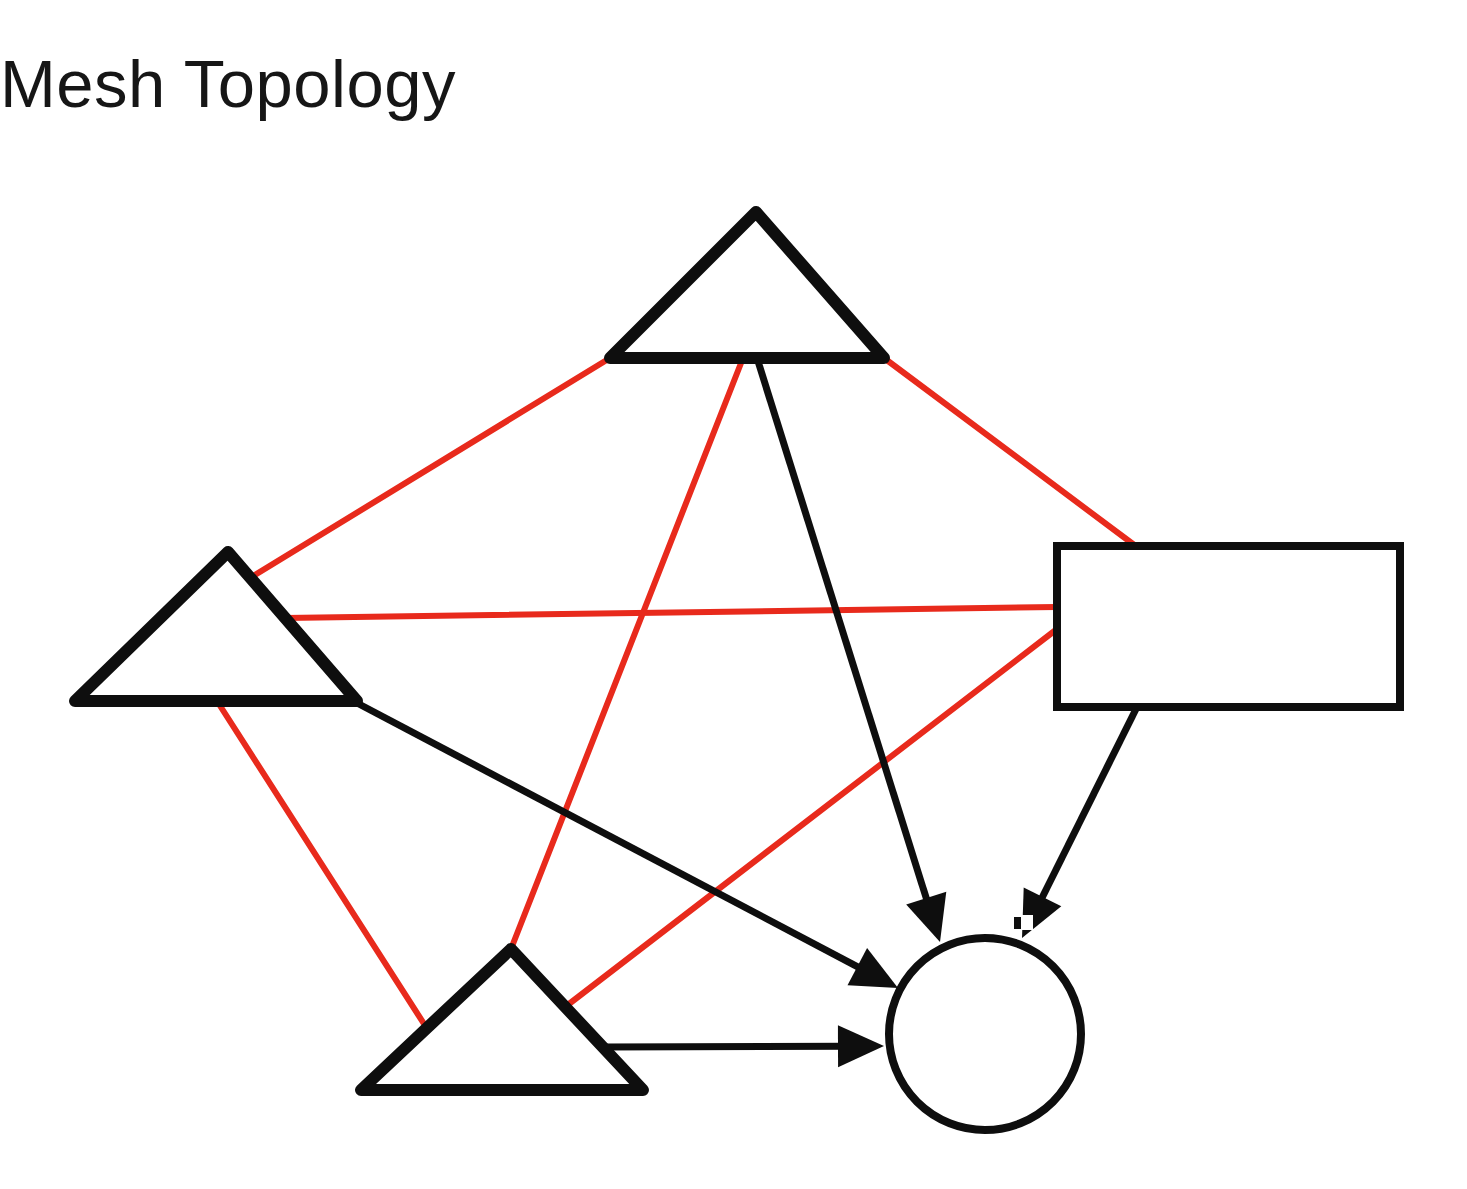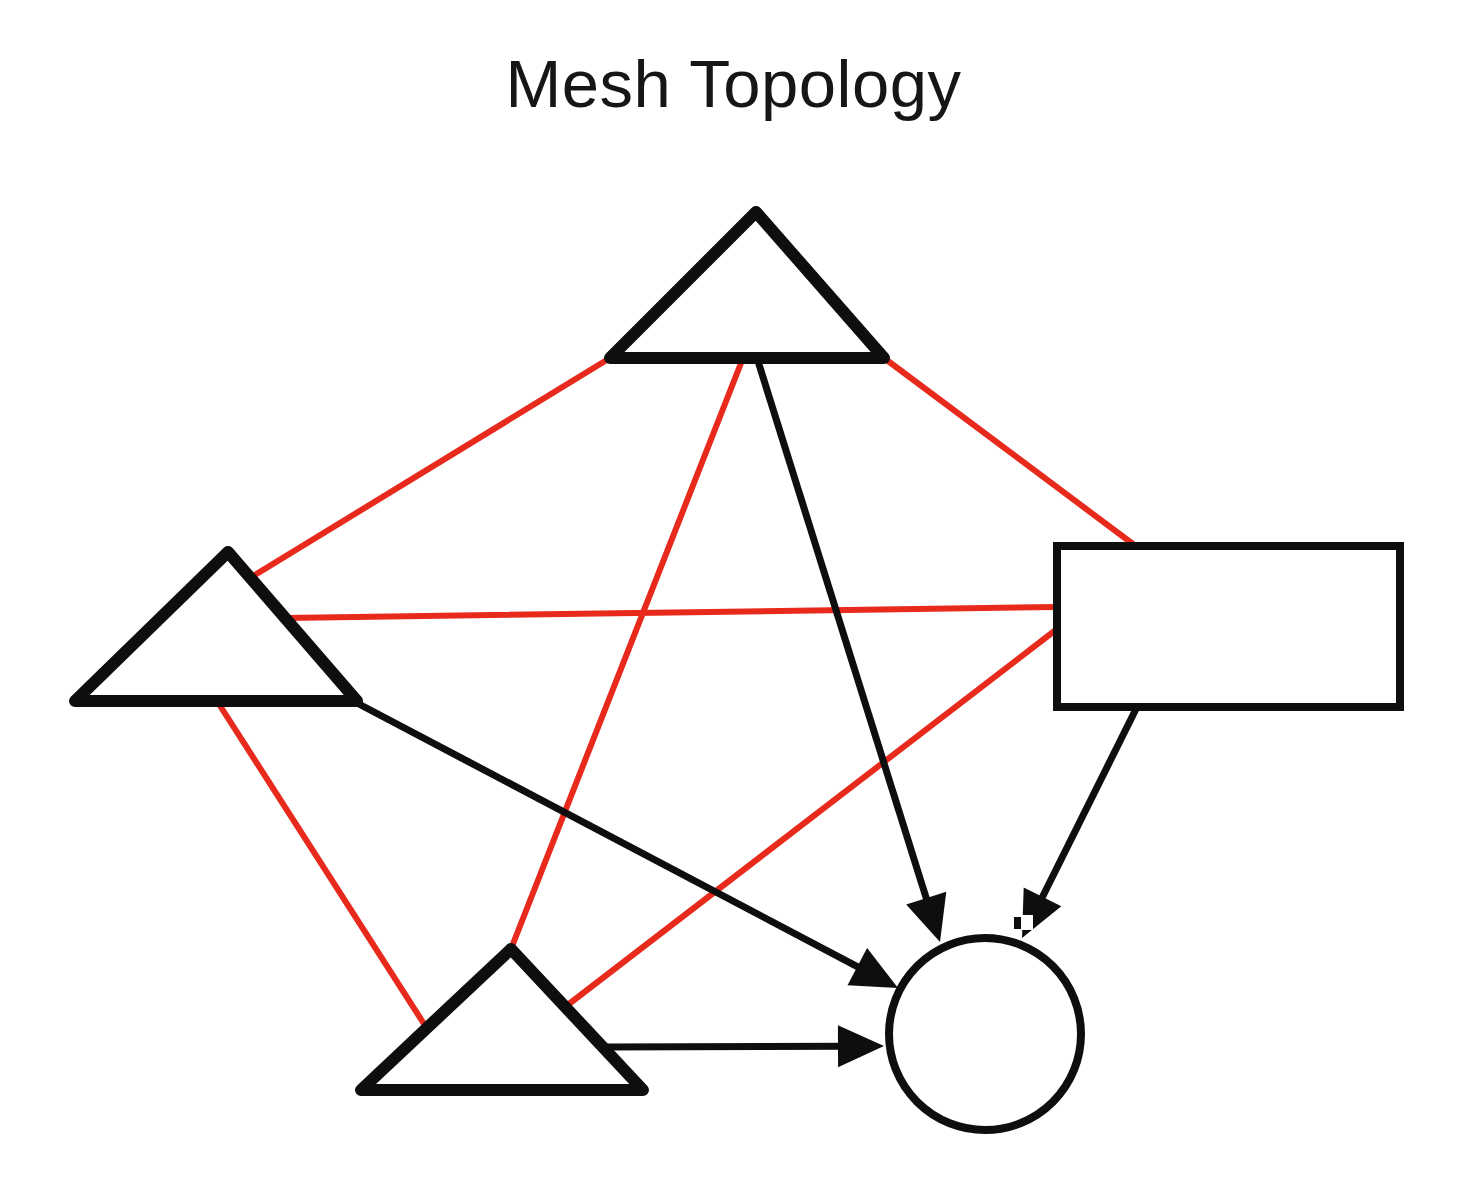--- a/index.html
+++ b/index.html
@@ -13,21 +13,21 @@
     height: 1189px;
     background: #ffffff;
     overflow: hidden;
     font-family: "Liberation Sans", sans-serif;
   }
   .title {
     position: absolute;
     top: 50px;
     left: 0;
     width: 100%;
-    text-align: center;
+    text-align: left;
     font-size: 67px;
     font-weight: 400;
     letter-spacing: 0.5px;
     color: #161616;
     line-height: 1;
     user-select: none;
   }
   svg.diagram {
     position: absolute;
     left: 0;

